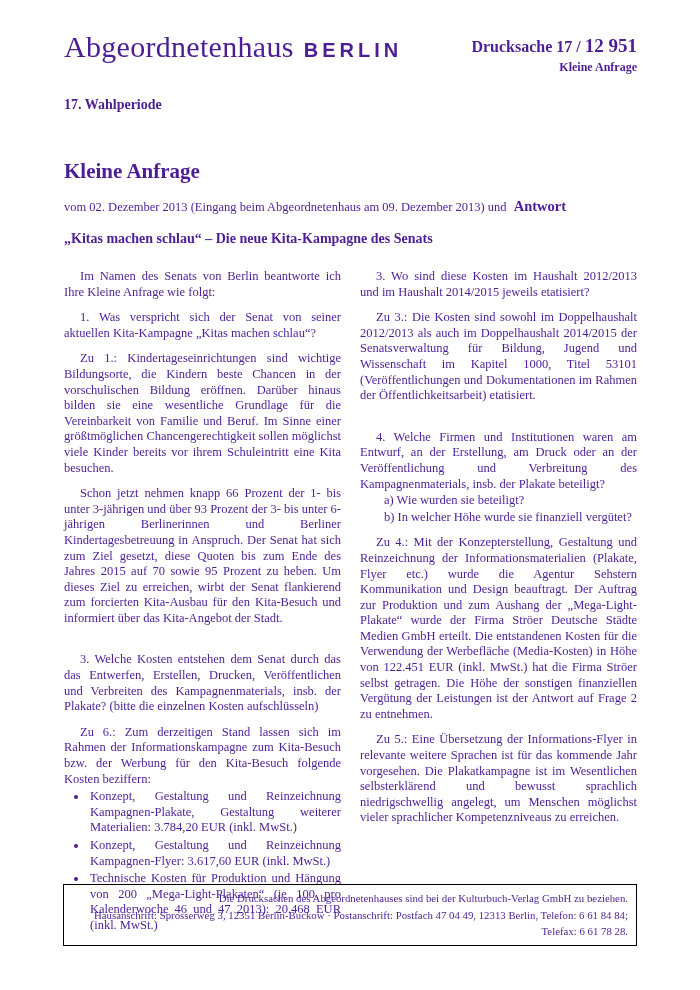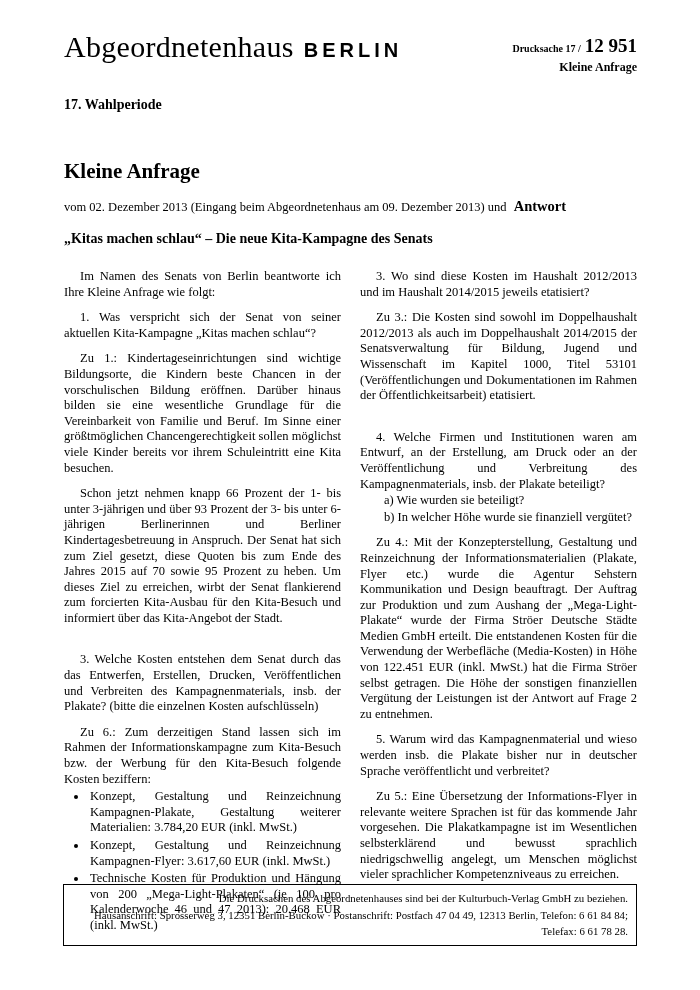--- a/index.html
+++ b/index.html
@@ -2,39 +2,39 @@
 <html lang="de"><head>
 <meta charset="utf-8">
 <style>
   * { box-sizing: border-box; }
   html, body { margin: 0; padding: 0; background: #ffffff; }
   .page {
     position: relative;
     width: 700px;
     height: 990px;
     background: #ffffff;
-    color: #000000;
+    color: #4c1d95;
     font-family: "Liberation Serif", serif;
     overflow: hidden;
   }
   .content { padding: 30px 63px 0 64px; }
 
   
   .doc-header { display: flex; justify-content: space-between; align-items: flex-start; }
   .logo { white-space: nowrap; }
   .logo-serif { font-size: 30px; letter-spacing: 0.3px; }
   .logo-bold {
     font-family: "Liberation Sans", sans-serif;
     font-weight: bold;
     font-size: 20px;
     letter-spacing: 4px;
     margin-left: 6px;
   }
   .druck-block { text-align: right; padding-top: 5px; }
-  .druck-label { font-weight: bold; font-size: 10px; }
+  .druck-label { font-weight: bold; font-size: 16px; }
   .druck-number { font-weight: bold; font-size: 19px; }
   .druck-type { font-weight: bold; font-size: 12px; margin-top: 3px; }
   .wahlperiode { font-weight: bold; font-size: 14px; margin-top: 22px; }
 
   
   .title-block { margin-top: 46px; }
   h1.doc-title { font-size: 21px; font-weight: bold; margin: 0; }
   .author { font-weight: bold; font-size: 13.5px; margin-top: 17px; }
   .dateline { font-size: 12.5px; margin-top: 14px; }
   .answer-word { font-weight: bold; font-size: 14.5px; margin-left: 4px; }
@@ -116,21 +116,20 @@
         </ul>
       </div>
 
       <div class="col">
         <p class="para">3. Wo sind diese Kosten im Haushalt 2012/2013 und im Haushalt 2014/2015 jeweils etatisiert?</p>
         <p class="para">Zu 3.: Die Kosten sind sowohl im Doppelhaushalt 2012/2013 als auch im Doppelhaushalt 2014/2015 der Senatsverwaltung für Bildung, Jugend und Wissenschaft im Kapitel 1000, Titel 53101 (Veröffentlichungen und Dokumentationen im Rahmen der Öffentlichkeitsarbeit) etatisiert.</p>
         <p class="para gap-lg">4. Welche Firmen und Institutionen waren am Entwurf, an der Erstellung, am Druck oder an der Veröffentlichung und Verbreitung des Kampagnenmaterials, insb. der Plakate beteiligt?</p>
         <p class="sub">a) Wie wurden sie beteiligt?</p>
         <p class="sub">b) In welcher Höhe wurde sie finanziell vergütet?</p>
         <p class="para">Zu 4.: Mit der Konzepterstellung, Gestaltung und Reinzeichnung der Informationsmaterialien (Plakate, Flyer etc.) wurde die Agentur Sehstern Kommunikation und Design beauftragt. Der Auftrag zur Produktion und zum Aushang der „Mega-Light-Plakate“ wurde der Firma Ströer Deutsche Städte Medien GmbH erteilt. Die entstandenen Kosten für die Verwendung der Werbefläche (Media-Kosten) in Höhe von 122.451 EUR (inkl. MwSt.) hat die Firma Ströer selbst getragen. Die Höhe der sonstigen finanziellen Vergütung der Leistungen ist der Antwort auf Frage 2 zu entnehmen.</p>
-        <p class="para">5. Warum wird das Kampagnenmaterial und wieso werden insb. die Plakate bisher nur in deutscher Sprache veröffentlicht und verbreitet?</p>
         <p class="para">Zu 5.: Eine Übersetzung der Informations-Flyer in relevante weitere Sprachen ist für das kommende Jahr vorgesehen. Die Plakatkampagne ist im Wesentlichen selbsterklärend und bewusst sprachlich niedrigschwellig angelegt, um Menschen möglichst vieler sprachlicher Kompetenzniveaus zu erreichen.</p>
       </div>
 
     </section>
   </div>
 
   <footer class="footer-box">
     <div>Die Drucksachen des Abgeordnetenhauses sind bei der Kulturbuch-Verlag GmbH zu beziehen.</div>
     <div>Hausanschrift: Sprosserweg 3, 12351 Berlin-Buckow · Postanschrift: Postfach 47 04 49, 12313 Berlin, Telefon: 6 61 84 84; Telefax: 6 61 78 28.</div>
   </footer>

